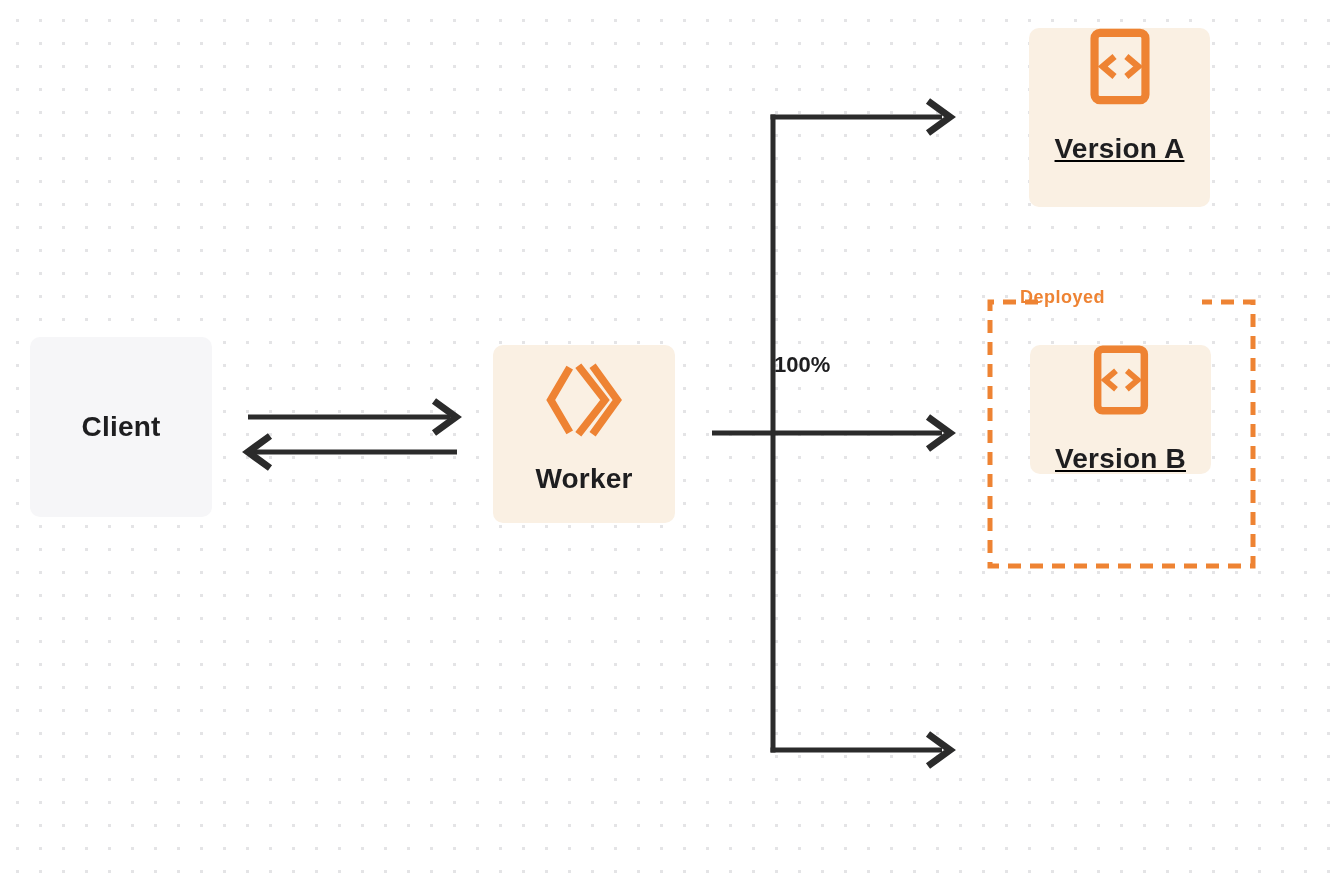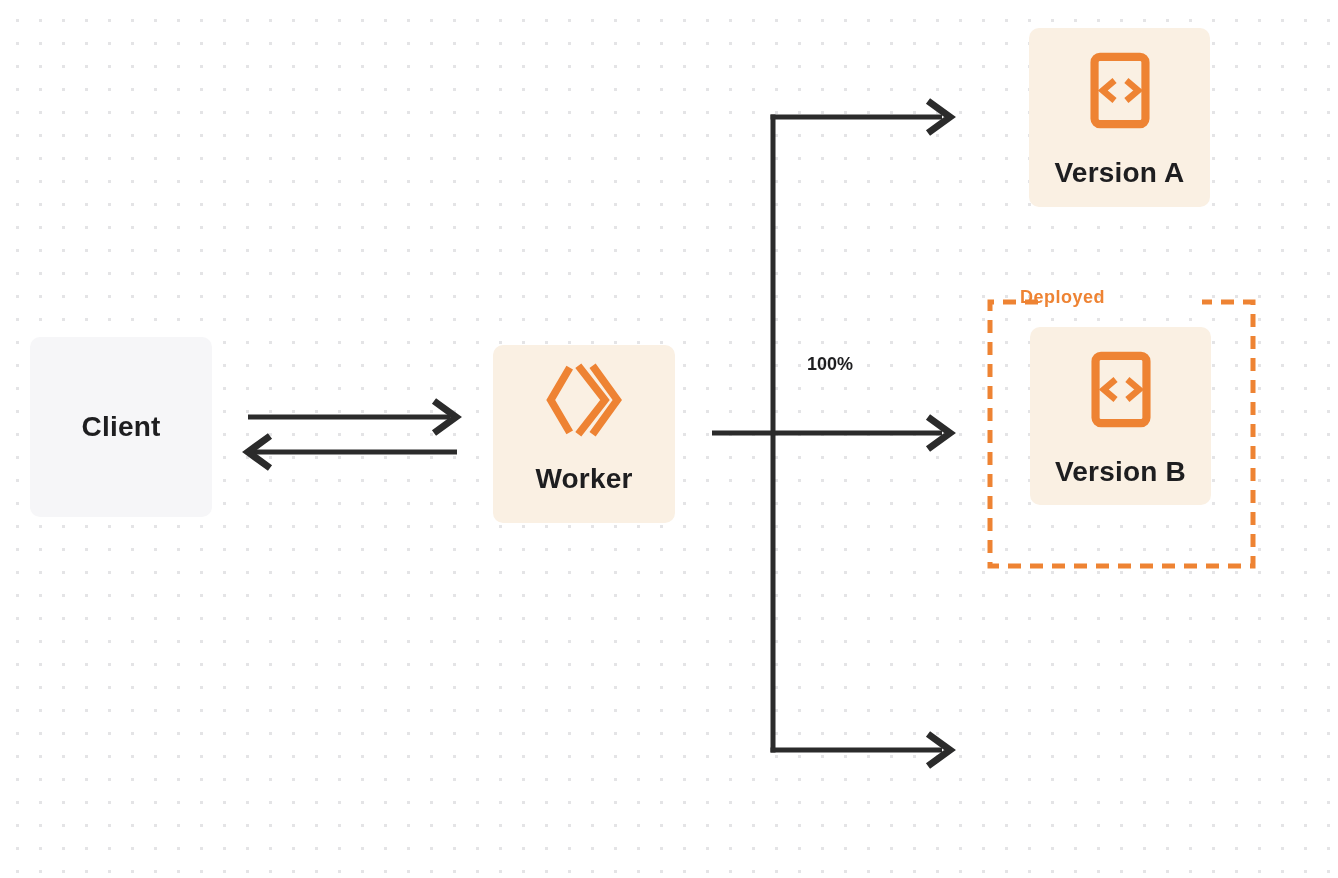--- a/index.html
+++ b/index.html
@@ -59,21 +59,21 @@
   .node-label{
     font-size:28px;
     font-weight:700;
     color:var(--text-dark);
     line-height:30px;
     letter-spacing:.2px;
     white-space:nowrap;
   }
   .worker-node{padding-top:16px;}
   .worker-node .node-label{margin-top:25px;}
-  .version-node{padding-top:24px;}
+  .version-node{text-decoration:underline;}
   .version-node .node-label{margin-top:29px;}
   .logo-svg{display:block;}
   .logo-svg polyline{
     fill:none;
     stroke:var(--accent-orange);
     stroke-linecap:butt;
     stroke-linejoin:miter;
   }
   .code-file-svg rect{
     fill:none;
@@ -82,25 +82,24 @@
   }
   .code-file-svg polyline{
     fill:none;
     stroke:var(--accent-orange);
     stroke-width:7;
     stroke-linecap:butt;
     stroke-linejoin:miter;
   }
   .traffic-label{
     position:absolute;
-    left:750px;top:349px;width:160px;
-    text-align:center;
+    left:774px;top:349px;width:160px;
     color:var(--text-dark);
     font-weight:700;
-    font-size:18px;
+    font-size:22px;
     line-height:31px;
   }
   .traffic-line2{letter-spacing:1px;}
   .deployed-label{
     position:absolute;
     left:1020px;top:287px;width:200px;
     text-align:left;
     color:var(--accent-orange);
     font-weight:700;
     font-size:18px;
@@ -163,21 +162,21 @@
 
   <div class="node cream version-node" style="left:1029px;top:28px;width:181px;height:179px">
     <svg class="logo-svg code-file-svg" width="60" height="77" viewBox="0 0 66 84" xmlns="http://www.w3.org/2000/svg">
       <rect x="5" y="5" width="56" height="74" rx="6"></rect>
       <polyline points="27,31 14,42 27,53"></polyline>
       <polyline points="40,31 53,42 40,53"></polyline>
     </svg>
     <span class="node-label">Version A</span>
   </div>
 
-  <div class="node cream version-node" style="left:1030px;top:327px;width:181px;height:178px">
+  <div class="node cream version-node" style="left:1030px;top:345px;width:181px;height:129px">
     <svg class="logo-svg code-file-svg" width="60" height="77" viewBox="0 0 66 84" xmlns="http://www.w3.org/2000/svg">
       <rect x="5" y="5" width="56" height="74" rx="6"></rect>
       <polyline points="27,31 14,42 27,53"></polyline>
       <polyline points="40,31 53,42 40,53"></polyline>
     </svg>
     <span class="node-label">Version B</span>
   </div>
 
 
   <div class="traffic-label">

